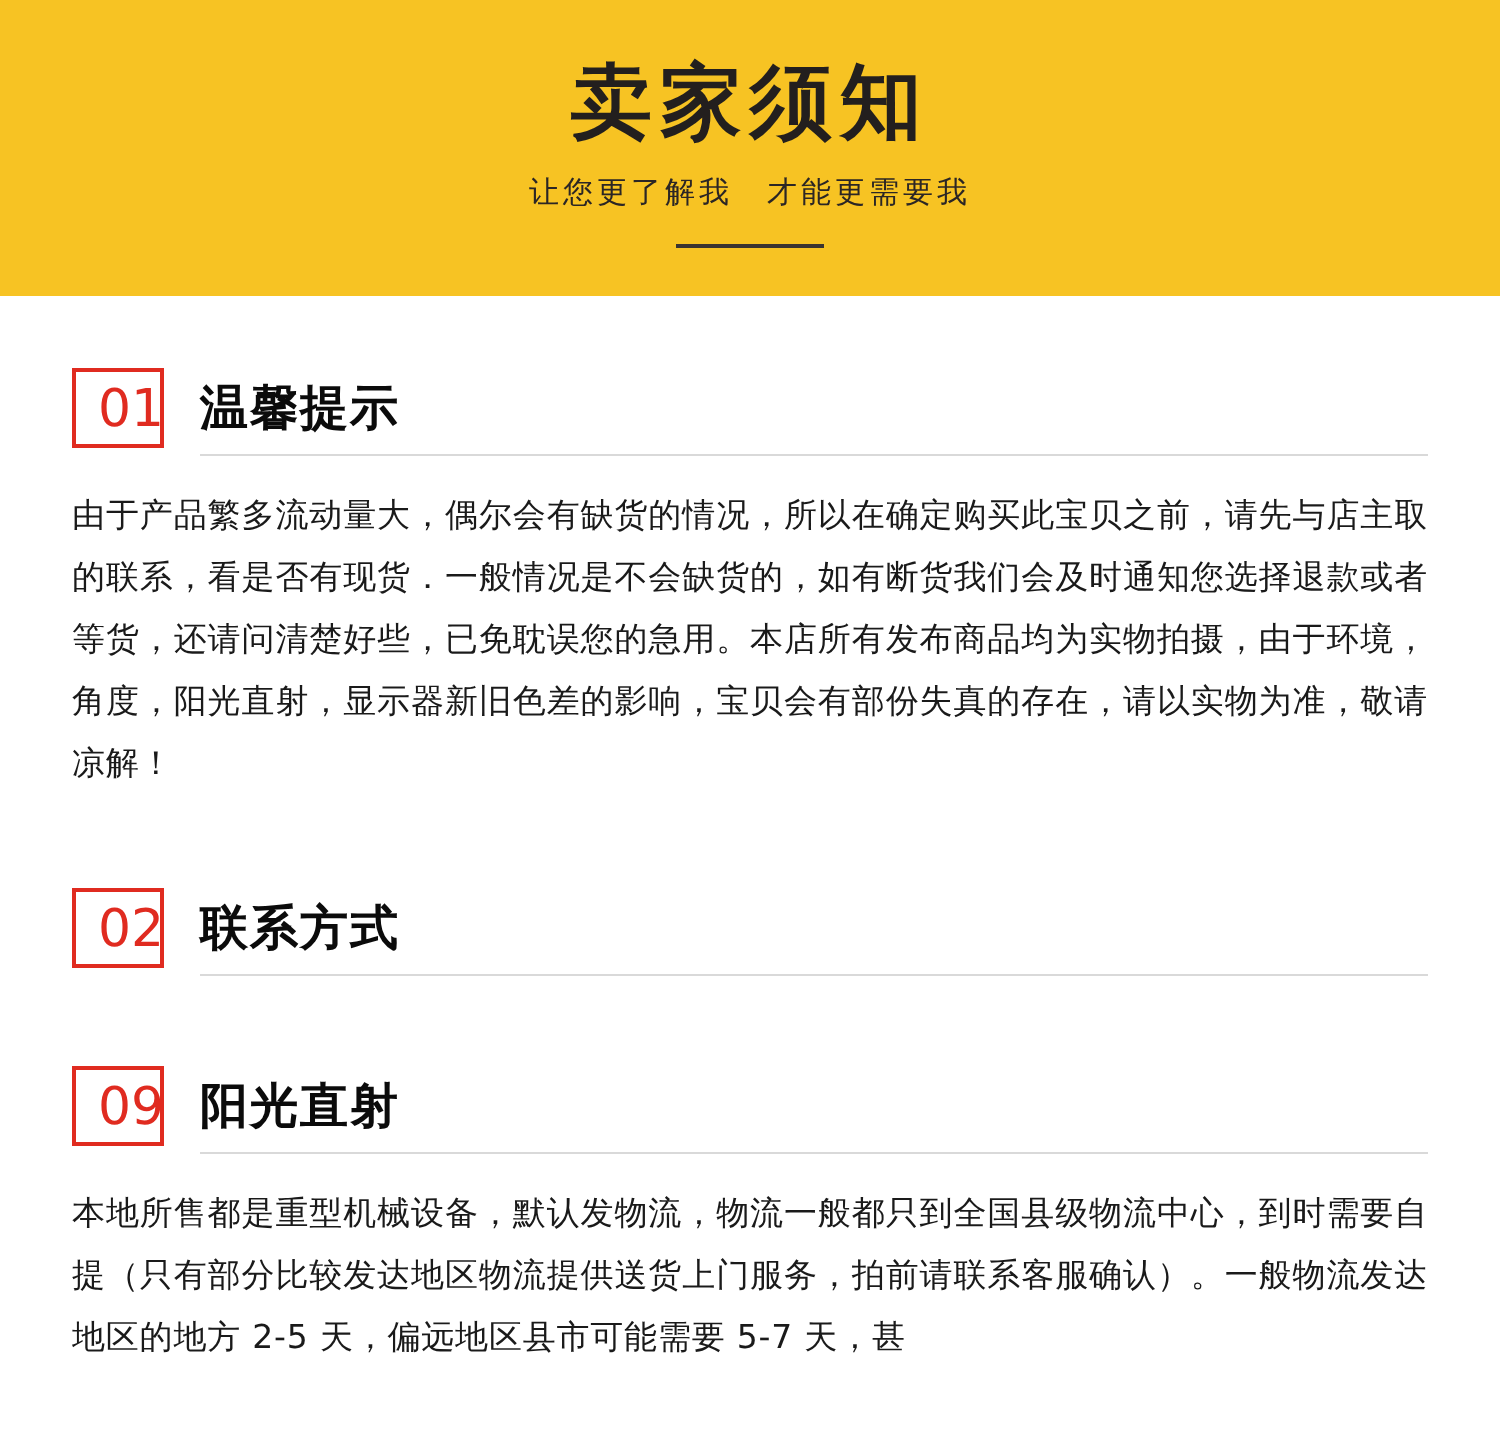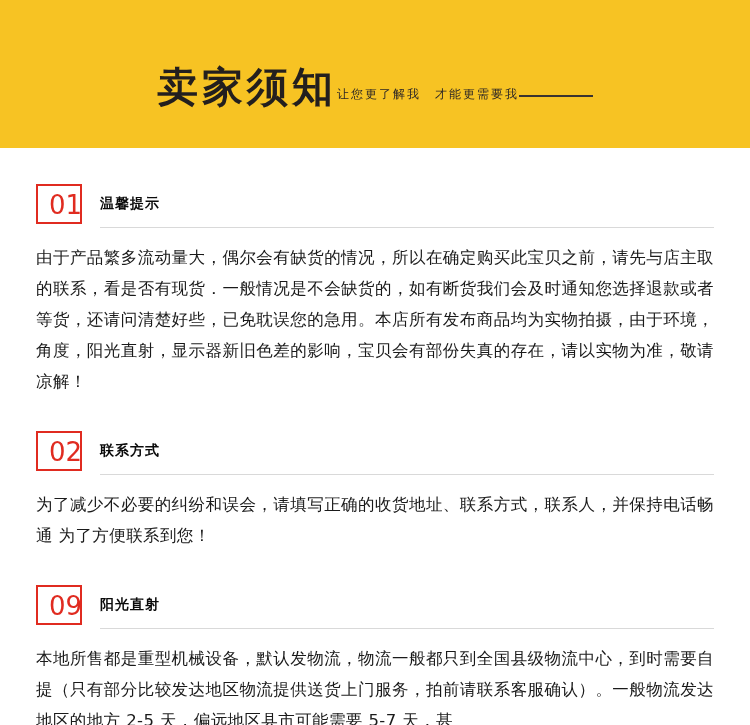--- a/index.html
+++ b/index.html
@@ -20,56 +20,56 @@
     background: #ffffff;
     box-sizing: border-box;
   }
 
   
   .banner {
     width: 750px;
     height: 148px;
     background: #f7c323;
     display: flex;
-    flex-direction: row;
+    flex-direction: column;
     align-items: center;
-    justify-content: center;
+    justify-content: flex-start;
     box-sizing: border-box;
     padding-top: 28px;
   }
   .banner-title {
     font-size: 41px;
     font-weight: bold;
     color: #231f1e;
     letter-spacing: 4px;
     line-height: 1.15;
     font-family: "DejaVu Sans", "Liberation Sans", sans-serif;
   }
   .banner-sub {
     margin-top: 12px;
-    font-size: 12px;
+    font-size: 15px;
     color: #2b2625;
     letter-spacing: 2px;
     font-family: "DejaVu Sans", "Liberation Sans", sans-serif;
   }
   .banner-rule {
     margin-top: 16px;
     width: 74px;
     height: 2px;
     background: #3a3330;
   }
 
   
   .content {
     padding: 0 36px;
     box-sizing: border-box;
   }
 
   .section {
-    margin-top: 32px;
+    margin-top: 45px;
   }
   .section.first { margin-top: 34px; }
 
   .sec-head {
     display: flex;
     align-items: center;
     height: 44px;
     position: relative;
   }
   .num-box {
@@ -80,21 +80,21 @@
     font-size: 26px;
     line-height: 38px;
     text-align: center;
     font-family: "DejaVu Sans", "Liberation Sans", sans-serif;
     box-sizing: border-box;
     flex: none;
     padding-left: 11px;
   }
   .sec-title {
     margin-left: 18px;
-    font-size: 14px;
+    font-size: 24px;
     font-weight: bold;
     color: #0b0b0b;
     letter-spacing: 1px;
     font-family: "DejaVu Sans", "Liberation Sans", sans-serif;
     white-space: nowrap;
   }
   .sec-underline {
     position: absolute;
     left: 64px;
     right: 0;
@@ -135,21 +135,20 @@
       </div>
       <div class="sec-body">由于产品繁多流动量大，偶尔会有缺货的情况，所以在确定购买此宝贝之前，请先与店主取的联系，看是否有现货．一般情况是不会缺货的，如有断货我们会及时通知您选择退款或者等货，还请问清楚好些，已免耽误您的急用。本店所有发布商品均为实物拍摄，由于环境，角度，阳光直射，显示器新旧色差的影响，宝贝会有部份失真的存在，请以实物为准，敬请凉解！</div>
     </div>
 
     <div class="section">
       <div class="sec-head">
         <div class="num-box">02</div>
         <div class="sec-title">联系方式</div>
         <div class="sec-underline"></div>
       </div>
-      <div class="sec-body">为了减少不必要的纠纷和误会，请填写正确的收货地址、联系方式，联系人，并保持电话畅通 为了方便联系到您！</div>
     </div>
 
     <div class="section">
       <div class="sec-head">
         <div class="num-box">09</div>
         <div class="sec-title">阳光直射</div>
         <div class="sec-underline"></div>
       </div>
       <div class="sec-body">本地所售都是重型机械设备，默认发物流，物流一般都只到全国县级物流中心，到时需要自提（只有部分比较发达地区物流提供送货上门服务，拍前请联系客服确认）。一般物流发达地区的地方 2-5 天，偏远地区县市可能需要 5-7 天，甚</div>
     </div>

